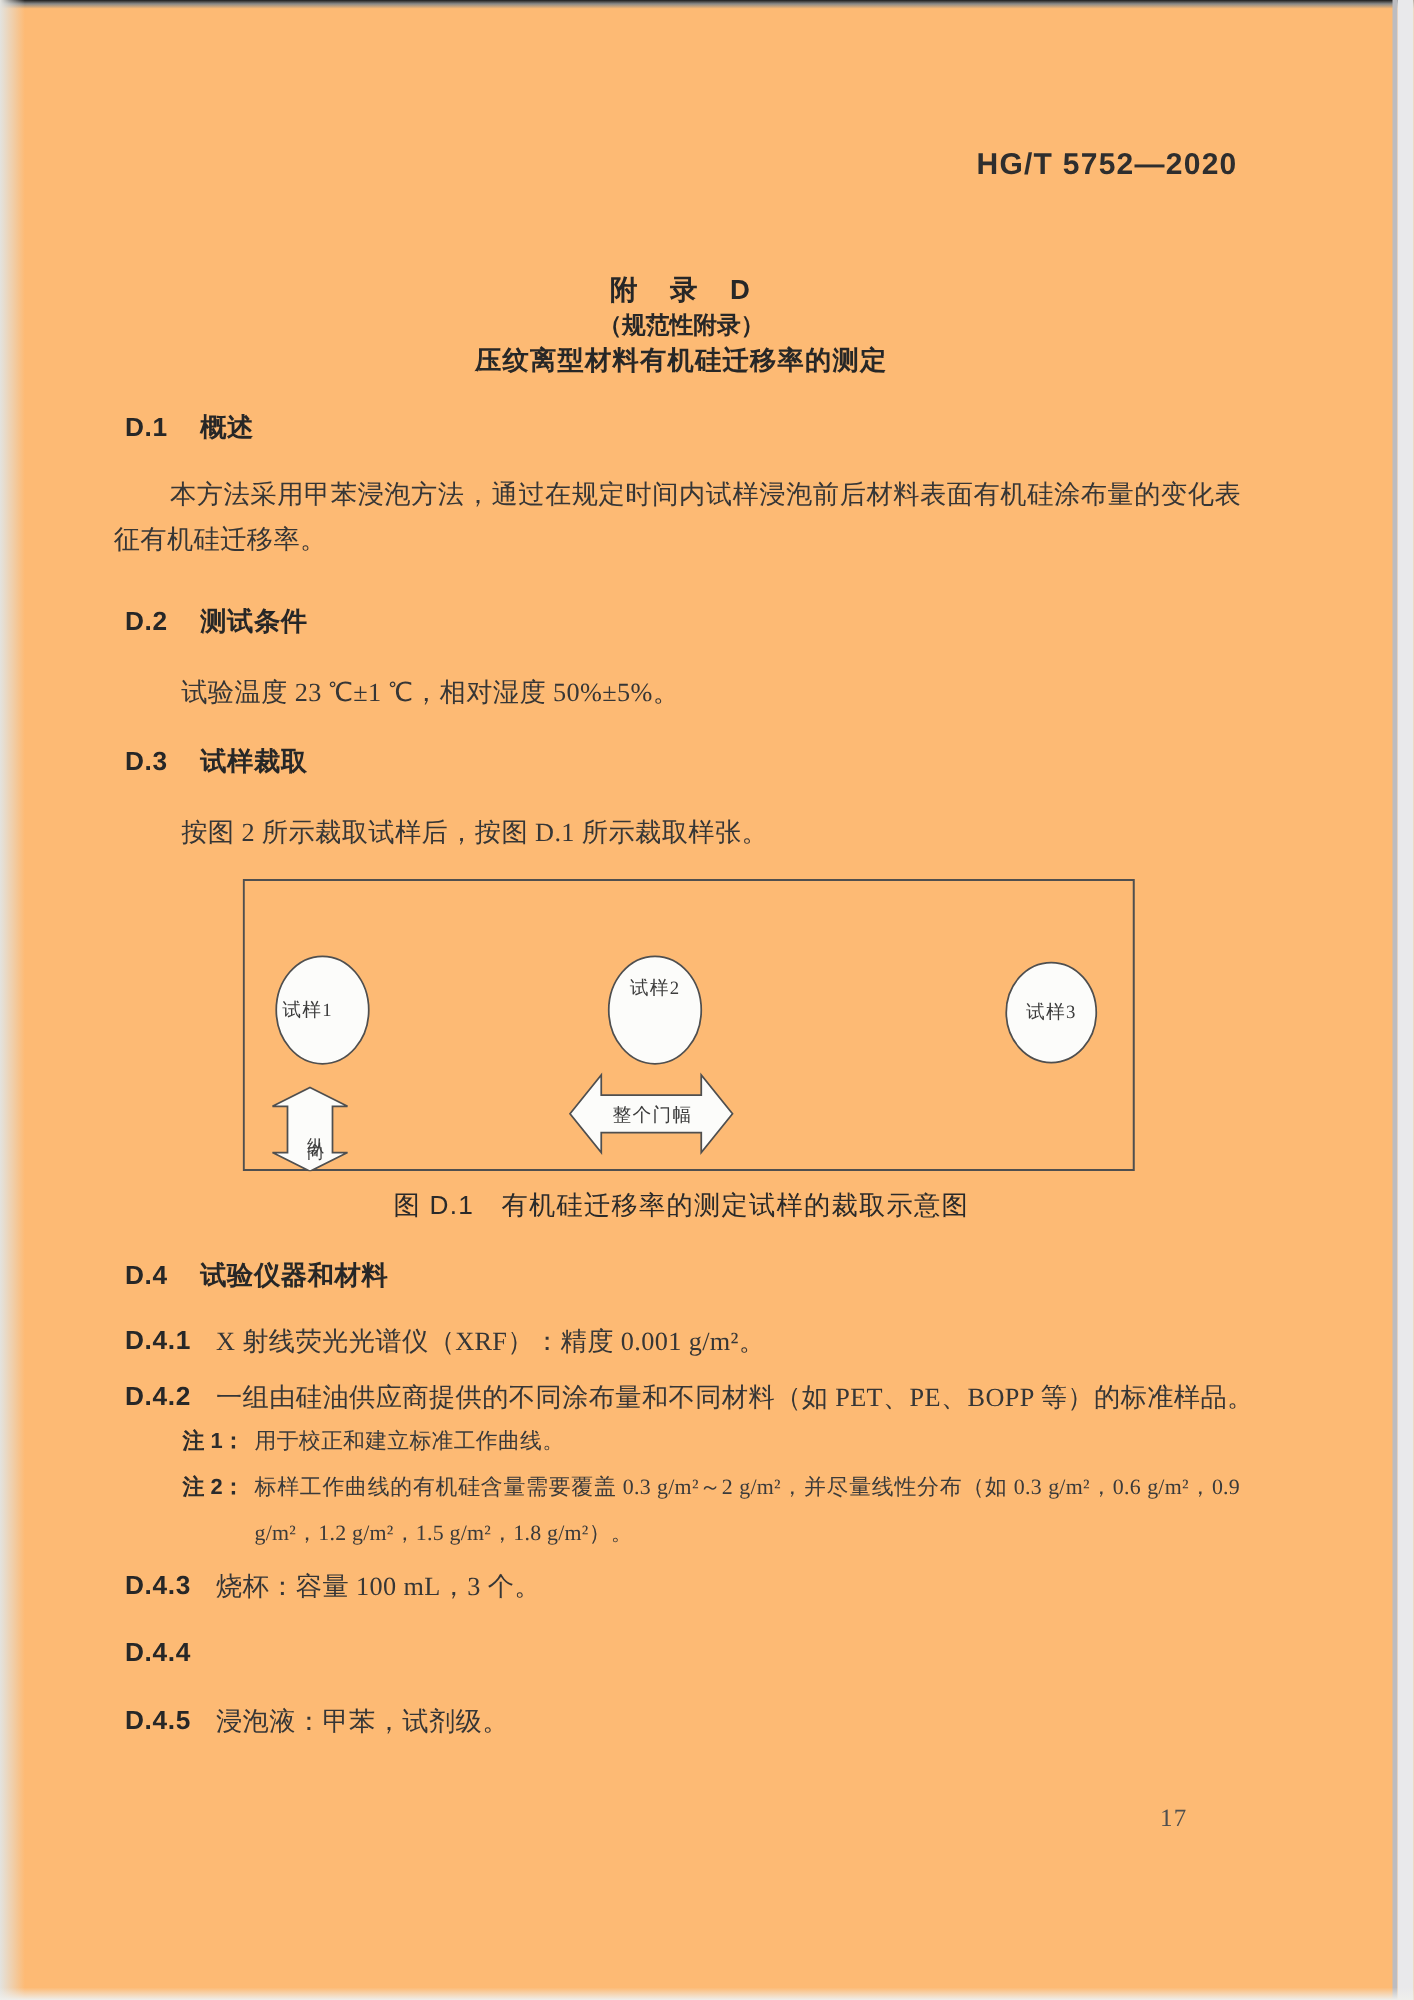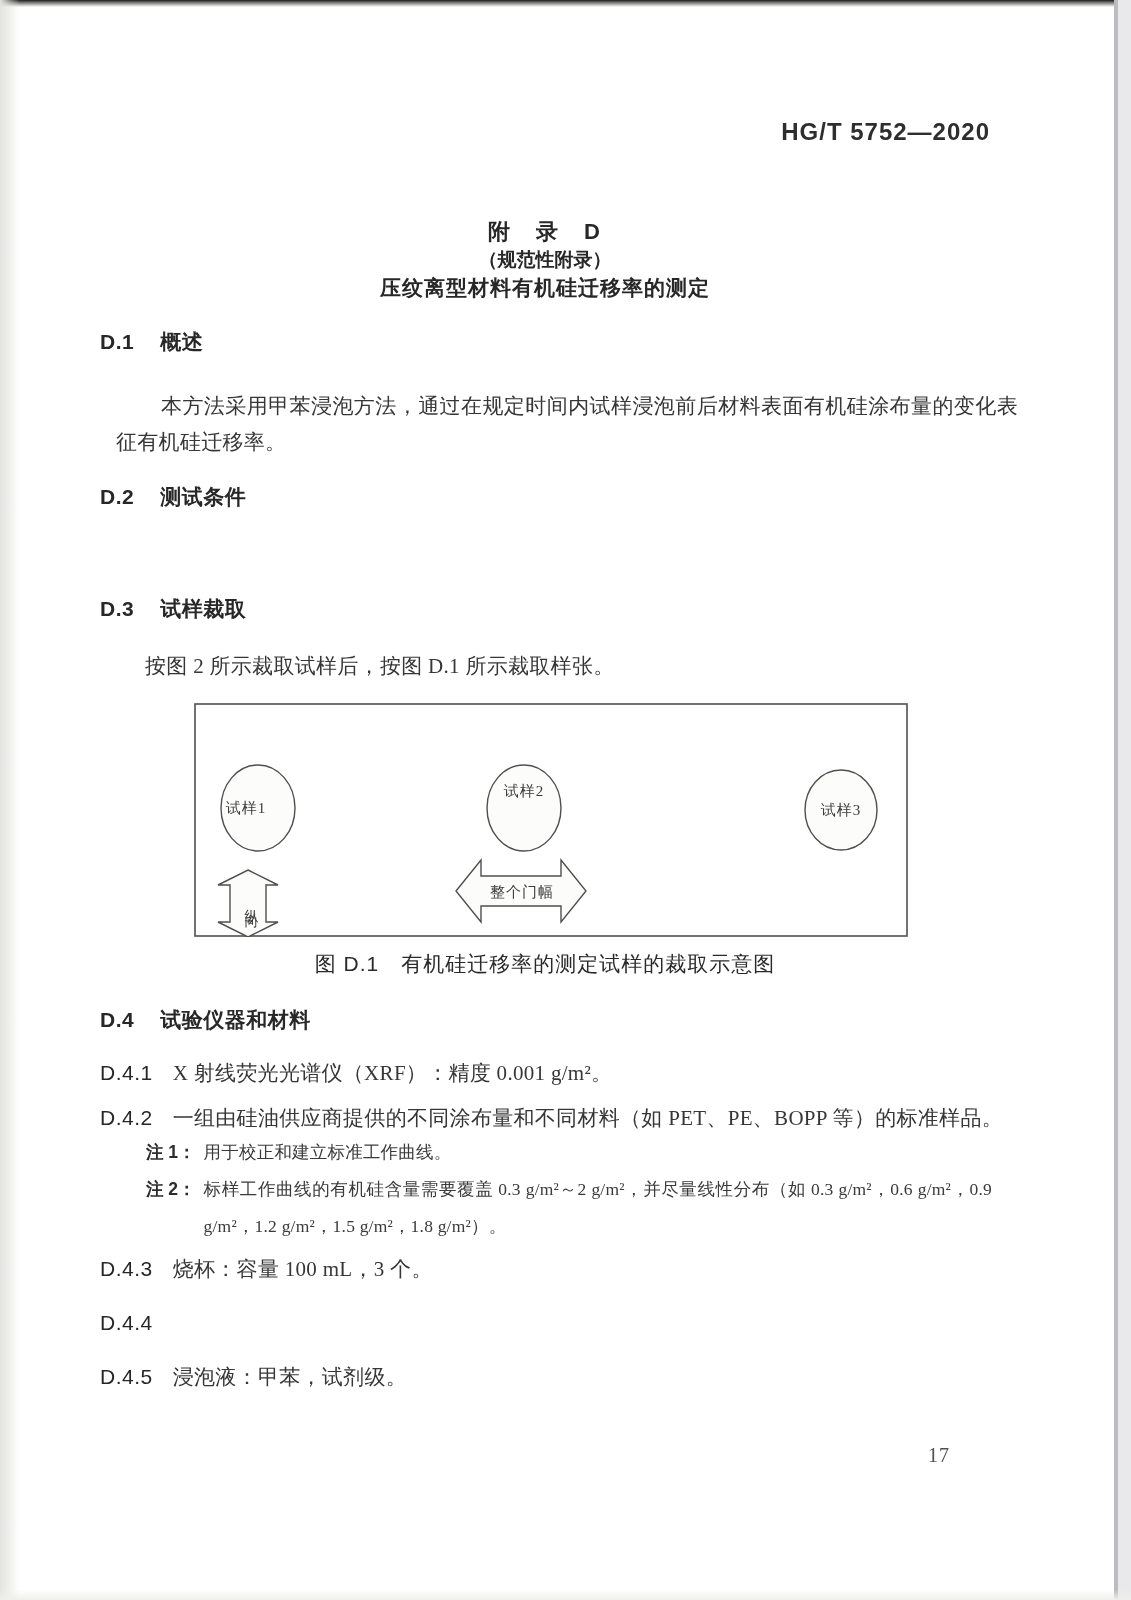--- a/index.html
+++ b/index.html
@@ -1,18 +1,18 @@
 <!DOCTYPE html>
 <html><head>
 <meta charset="utf-8">
 <style>
   html,body{margin:0;padding:0;background:#e9e9e7;}
   .page{
     position:relative;width:1131px;height:1600px;margin:0 auto;
-    background:#ffffff;overflow:hidden;
+    background:#fdba74;overflow:hidden;
     font-family:"Liberation Serif", serif;color:#333;
   }
   
   .edge-top{position:absolute;left:0;top:0;width:100%;height:7px;
     background:linear-gradient(to bottom,#1c1c1c 0,#8a8a88 45%,rgba(250,250,248,0) 100%);}
   .edge-left{position:absolute;left:0;top:0;width:20px;height:100%;
     background:linear-gradient(to right,#e3e3df 0,rgba(252,252,250,0) 100%);}
   .edge-right{position:absolute;right:0;top:0;width:13px;height:100%;background:#e9e9eb;}
   .edge-right-line{position:absolute;right:13px;top:0;width:4px;height:100%;background:#bcbcc0;}
   .edge-bottom{position:absolute;left:0;bottom:0;width:100%;height:10px;
@@ -27,34 +27,34 @@
     font-family:"Liberation Sans", sans-serif;font-weight:bold;}
   .t1{top:217px;font-size:22px;letter-spacing:2px;}
   .t2{top:247px;font-size:19px;}
   .t3{top:274px;font-size:21px;letter-spacing:1px;}
 
   .sec-head{left:100px;font-family:"Liberation Sans", sans-serif;
     font-weight:bold;font-size:21px;color:#272727;letter-spacing:0.5px;}
   .sec-head .tt{margin-left:26px;}
 
   .body-text{font-size:21px;color:#363636;letter-spacing:0.3px;line-height:36px;}
-  .para{left:116px;width:902px;text-indent:45px;text-align:justify;margin-top:11px;}
+  .para{left:91px;width:902px;text-indent:45px;text-align:justify;}
   .line-indent{left:145px;width:860px;}
 
   .figure{left:194px;top:703px;width:714px;height:234px;}
   .figure svg{position:absolute;left:0;top:0;}
   .fig-label{position:absolute;transform:translate(-50%,-50%);
     font-size:15px;color:#3c3c3c;white-space:nowrap;letter-spacing:1px;}
   .v-label{writing-mode:vertical-rl;letter-spacing:5px;font-size:14px;}
   .caption{left:100px;top:950px;width:890px;text-align:center;
     font-family:"Liberation Sans", sans-serif;font-weight:normal;
     font-size:21px;color:#2a2a2a;letter-spacing:1px;}
 
   .item{left:100px;width:905px;display:flex;gap:20px;font-size:21px;line-height:34px;}
-  .item .num{font-family:"Liberation Sans", sans-serif;font-weight:normal;
+  .item .num{font-family:"Liberation Sans", sans-serif;font-weight:bold;
     color:#272727;white-space:nowrap;letter-spacing:0.5px;}
   .item .txt{color:#363636;letter-spacing:0.3px;}
 
   .note{left:146px;width:846px;display:flex;gap:8px;font-size:17.5px;line-height:37px;}
   .note .note-label{font-family:"Liberation Sans", sans-serif;font-weight:bold;
     color:#2c2c2c;white-space:nowrap;}
   .note .note-text{color:#3a3a3a;text-align:justify;letter-spacing:0.2px;}
 
   .page-number{left:928px;top:1444px;font-size:20px;color:#4f4f4f;letter-spacing:1px;}
 </style>
@@ -75,20 +75,21 @@
   <div class="abs titleblock t2">（规范性附录）</div>
 
   <div class="abs sec-head" style="top:328px;">
     <span>D.1</span><span class="tt">概述</span>
   </div>
   <div class="abs body-text para" style="top:377px;">本方法采用甲苯浸泡方法，通过在规定时间内试样浸泡前后材料表面有机硅涂布量的变化表征有机硅迁移率。</div>
 
   <div class="abs sec-head" style="top:483px;">
     <span>D.2</span><span class="tt">测试条件</span>
   </div>
+  <div class="abs body-text line-indent" style="top:536px;">试验温度 23 ℃±1 ℃，相对湿度 50%±5%。</div>
 
   <div class="abs sec-head" style="top:595px;">
     <span>D.3</span><span class="tt">试样裁取</span>
   </div>
   <div class="abs body-text line-indent" style="top:648px;">按图 2 所示裁取试样后，按图 D.1 所示裁取样张。</div>
 
   <div class="abs figure">
     <svg width="714" height="234" viewBox="0 0 714 234">
       <rect x="1" y="1" width="712" height="232" fill="none" stroke="#4f4f4f" stroke-width="1.6"></rect>
       <ellipse cx="64" cy="105" rx="37" ry="43" fill="#fcfcfa" stroke="#4f4f4f" stroke-width="1.4"></ellipse>

